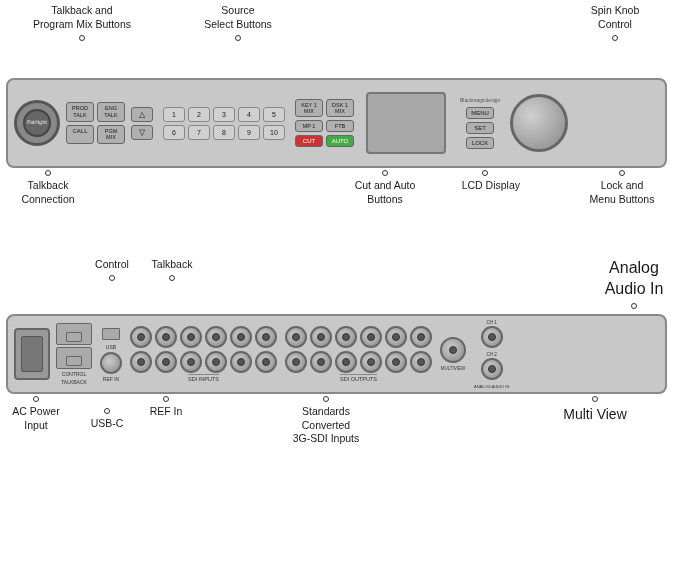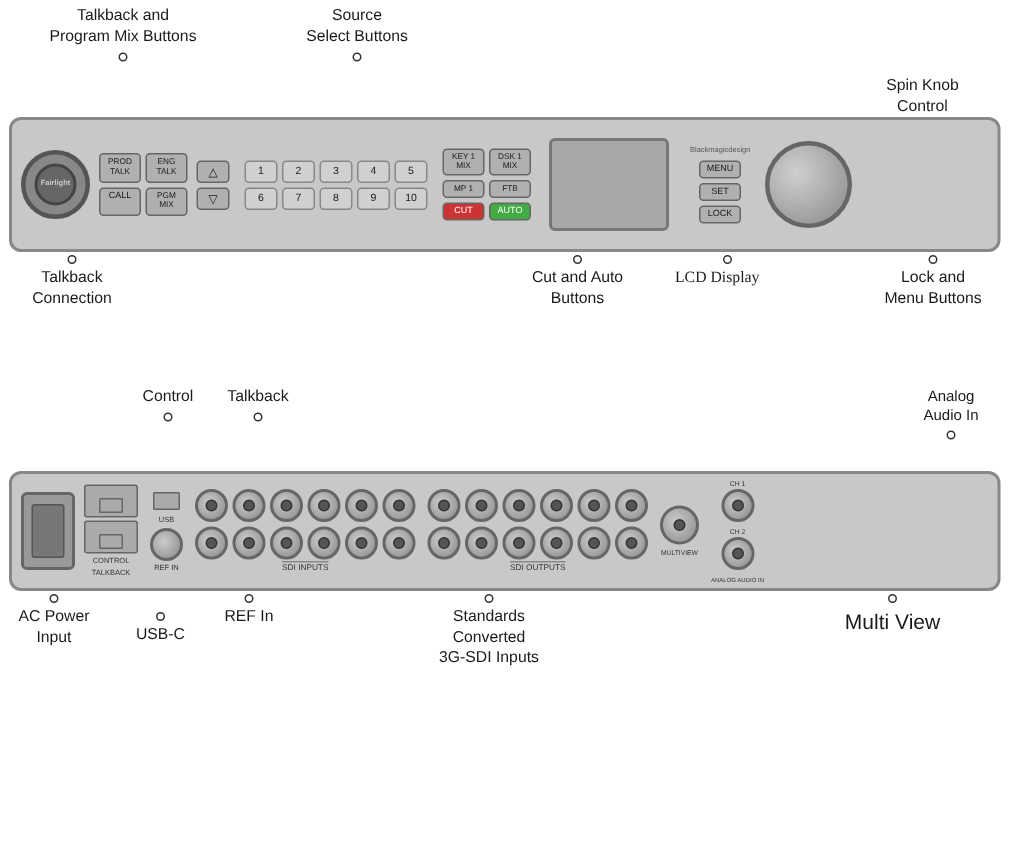--- a/index.html
+++ b/index.html
@@ -298,21 +298,21 @@
       <div class="callout-dot" style="margin:4px auto 0;"></div>
     </div>
 
     <div style="position:absolute; left:32px; top:4px; text-align:center; width:100px;">
       <span style="font-size:10.5px; white-space:pre-line; display:block; line-height:1.3;">Talkback and
 Program Mix Buttons</span>
       <div class="callout-dot" style="margin:4px auto 0;"></div>
     </div>
 
 
-    <div style="position:absolute; left:570px; top:4px; text-align:center; width:90px;margin-top:47px;">
+    <div style="position:absolute; left:570px; top:4px; text-align:center; width:90px;">
       <span style="font-size:10.5px; white-space:pre-line; display:block; line-height:1.3;">Spin Knob
 Control</span>
       <div class="callout-dot" style="margin:4px auto 0;"></div>
     </div>
   </div>
 
   <div class="front-panel-wrapper">
     <div class="front-panel">
 
       <div class="xlr-connector">
@@ -390,21 +390,21 @@
     <div style="position:absolute; left:8px; top:2px; text-align:center; width:80px;">
       <div class="callout-dot" style="margin:0 auto 3px;"></div>
       <span style="font-size:10.5px; white-space:pre-line; display:block; line-height:1.3;">Talkback<br>Connection</span>
     </div>
 
     <div style="position:absolute; left:340px; top:2px; text-align:center; width:90px;">
       <div class="callout-dot" style="margin:0 auto 3px;"></div>
       <span style="font-size:10.5px; white-space:pre-line; display:block; line-height:1.3;">Cut and Auto<br>Buttons</span>
     </div>
 
-    <div style="position:absolute; left:450px; top:2px; text-align:left; width:70px;font-family:Liberation Serif, serif;">
+    <div style="position:absolute; left:450px; top:2px; text-align:right; width:70px;">
       <div class="callout-dot" style="margin:0 auto 3px;"></div>
       <span style="font-size:10.5px; display:block; line-height:1.3;">LCD Display</span>
     </div>
 
     <div style="position:absolute; left:578px; top:2px; text-align:center; width:88px;">
       <div class="callout-dot" style="margin:0 auto 3px;"></div>
       <span style="font-size:10.5px; white-space:pre-line; display:block; line-height:1.3;">Lock and<br>Menu Buttons</span>
     </div>
   </div>
 
@@ -414,21 +414,21 @@
       <span style="font-size:10.5px; display:block; line-height:1.3;">Control</span>
       <div class="callout-dot" style="margin:3px auto 0;"></div>
     </div>
 
     <div style="position:absolute; left:142px; top:2px; text-align:center; width:60px;">
       <span style="font-size:10.5px; display:block; line-height:1.3;">Talkback</span>
       <div class="callout-dot" style="margin:3px auto 0;"></div>
     </div>
 
     <div style="position:absolute; left:600px; top:2px; text-align:center; width:68px;">
-      <span style="font-size:10px; white-space:pre-line; display:block; line-height:1.3;">Analog<br>Audio In</span>
+      <span style="font-size:16px; white-space:pre-line; display:block; line-height:1.3;">Analog<br>Audio In</span>
       <div class="callout-dot" style="margin:3px auto 0;"></div>
     </div>
   </div>
 
   <div class="back-panel-wrapper">
     <div class="back-panel">
 
       <div class="power-inlet">
         <div class="power-inner"></div>
       </div>

